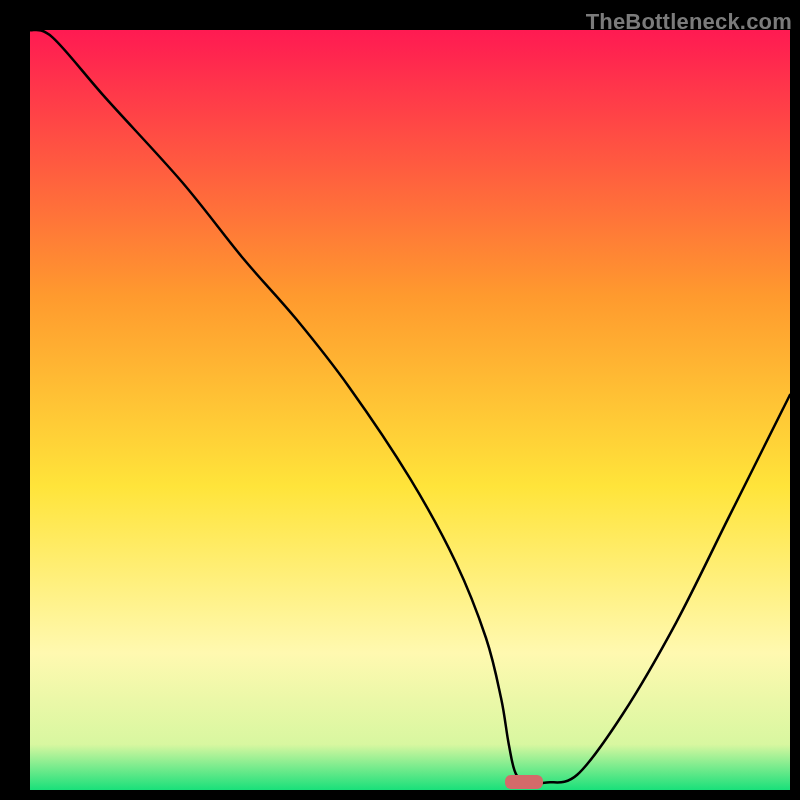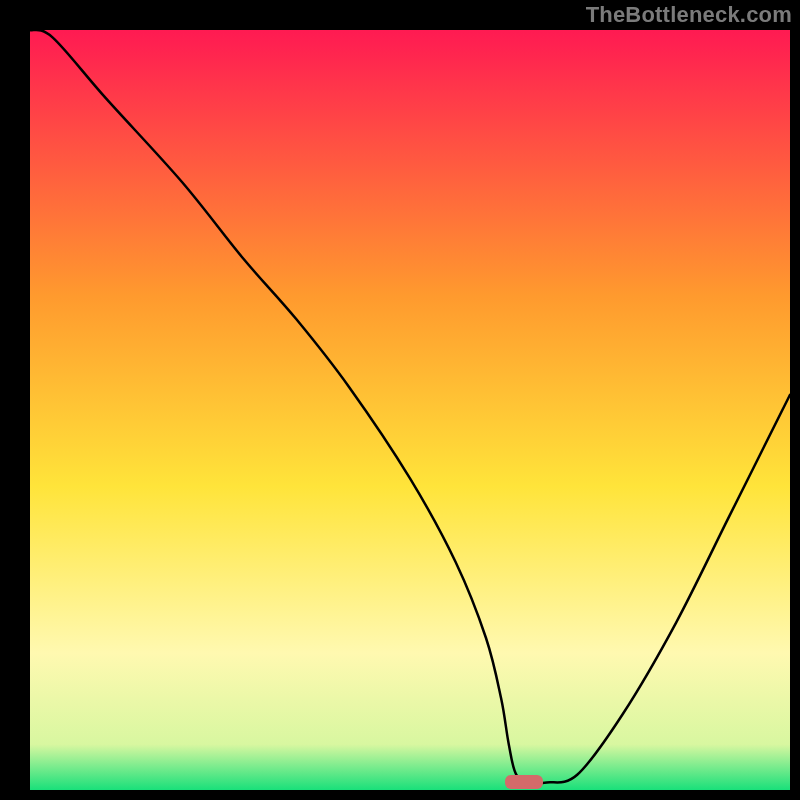--- a/index.html
+++ b/index.html
@@ -16,21 +16,21 @@
     height: 800px;
     background: #000;
   }
   svg {
     position: absolute;
     top: 0;
     left: 0;
   }
   .watermark {
     position: absolute;
-    top: 2px;
+    top: 9px;
     right: 8px;
     font-family: Arial, Helvetica, sans-serif;
     font-size: 22px;
     font-weight: 600;
     color: #7b7b7b;
     letter-spacing: 0.2px;
     user-select: none;
   }
 </style>
 </head>

